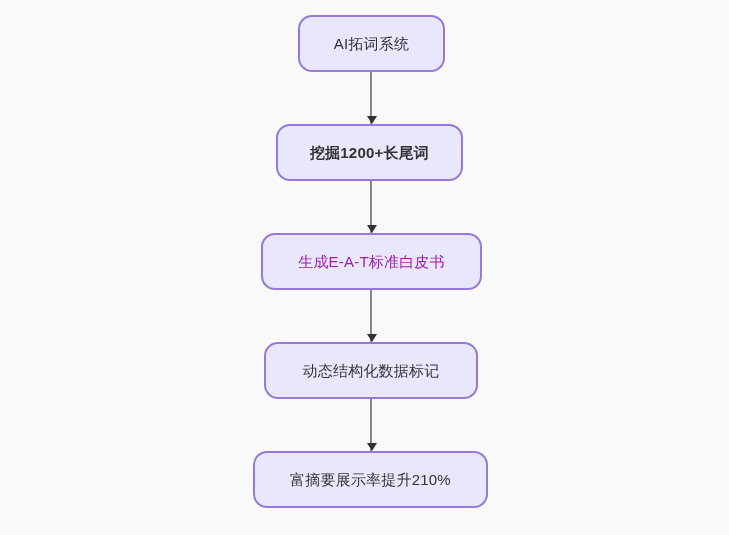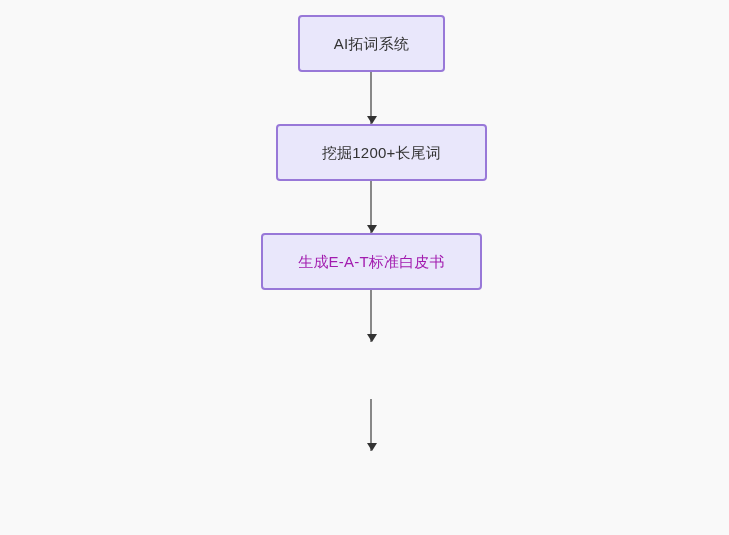--- a/index.html
+++ b/index.html
@@ -18,21 +18,21 @@
     position: relative;
     width: 729px;
     height: 535px;
     background: #f9f9f9;
   }
   .node {
     position: absolute;
     box-sizing: border-box;
     background: #e9e7fb;
     border: 2px solid #9878d8;
-    border-radius: 4px;
+    border-radius: 14px;
     display: flex;
     align-items: center;
     justify-content: center;
     color: #333333;
     font-size: 15px;
     line-height: 1.2;
     letter-spacing: 0.2px;
     white-space: nowrap;
   }
   .node-label {
@@ -79,20 +79,26 @@
     <div class="edge-head" style="top: 44px; border-top-color: rgb(51, 51, 51);"></div>
   </div>
   <div class="edge" style="left: 371px; top: 399px;">
     <div class="edge-line" style="height: 52px; left: -1px; background: rgb(136, 136, 136);"></div>
     <div class="edge-head" style="top: 44px; border-top-color: rgb(51, 51, 51);"></div>
   </div>
 
   <div class="node" style="left: 298px; top: 15px; width: 147px; height: 57px; background: rgb(233, 231, 251); border-color: rgb(152, 120, 216); color: rgb(51, 51, 51);">
     <span class="node-label">AI拓词系统</span>
   </div>
-  <div class="node" style="left: 276px; top: 124px; width: 211px; height: 57px; background: rgb(233, 231, 251); border-color: rgb(152, 120, 216); color: rgb(51, 51, 51);">
+  <div class="node" style="left: 276px; top: 124px; width: 187px; height: 57px; background: rgb(233, 231, 251); border-color: rgb(152, 120, 216); color: rgb(51, 51, 51); font-weight: bold;">
     <span class="node-label">挖掘1200+长尾词</span>
   </div>
   <div class="node" style="left: 261px; top: 233px; width: 221px; height: 57px; background: rgb(233, 231, 251); border-color: rgb(152, 120, 216); color: #a21caf;">
     <span class="node-label">生成E-A-T标准白皮书</span>
   </div>
+  <div class="node" style="left: 264px; top: 342px; width: 214px; height: 57px; background: rgb(233, 231, 251); border-color: rgb(152, 120, 216); color: rgb(51, 51, 51);">
+    <span class="node-label">动态结构化数据标记</span>
+  </div>
+  <div class="node" style="left: 253px; top: 451px; width: 235px; height: 57px; background: rgb(233, 231, 251); border-color: rgb(152, 120, 216); color: rgb(51, 51, 51);">
+    <span class="node-label">富摘要展示率提升210%</span>
+  </div>
 
 </div>
 
 </body></html>

